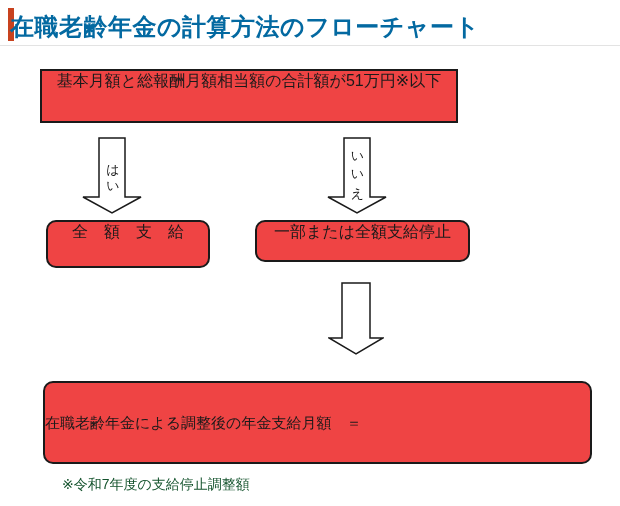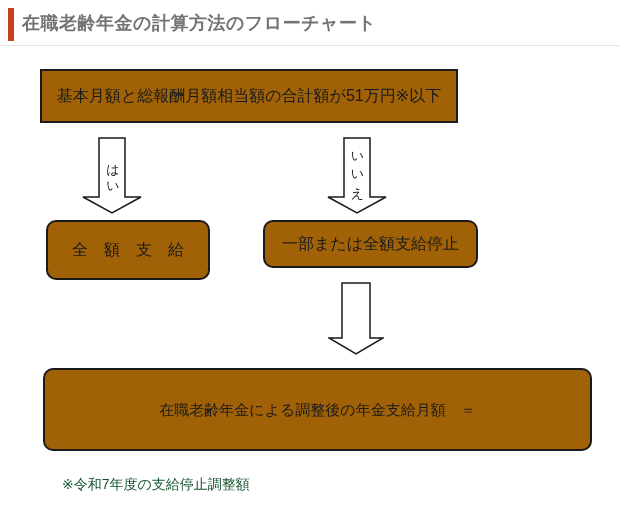--- a/index.html
+++ b/index.html
@@ -12,45 +12,45 @@
     overflow: hidden;
   }
   .abs { position: absolute; }
 
   
   .accent-bar {
     left: 8px; top: 8px; width: 6px; height: 33px;
     background: #c8421e;
   }
   .page-title {
-    left: 22px; top: 11px;
-    font-size: 18px; font-weight: bold; color: #737373;
+    left: 10px; top: 11px;
+    font-size: 24px; font-weight: bold; color: #0369a1;
     letter-spacing: 0.5px; white-space: nowrap;
   }
   .divider {
     left: 0; top: 45px; width: 620px; height: 1px;
     background: #e3e3e3;
   }
 
   
   .box {
     border: 2px solid #1a1a1a;
-    background: #a16207;
-    display: flex; align-items: center; justify-content: center;
+    background: #ef4444;
+    display: flex; align-items: flex-start; justify-content: center;
     text-align: center;
     font-size: 16px; color: #1a1a1a;
     white-space: nowrap;
   }
   .condition-box { left: 40px; top: 69px; width: 418px; height: 54px; }
   .rounded { border-radius: 10px; }
-  .yes-box { left: 46px; top: 220px; width: 164px; height: 60px; }
-  .no-box  { left: 263px; top: 220px; width: 215px; height: 48px; }
+  .yes-box { left: 46px; top: 220px; width: 164px; height: 48px; }
+  .no-box  { left: 255px; top: 220px; width: 215px; height: 42px; }
   .formula-box {
-    left: 43px; top: 368px; width: 549px; height: 83px;
-    flex-direction: row; justify-content: center;
+    left: 43px; top: 381px; width: 549px; height: 83px;
+    flex-direction: column; justify-content: center;
     font-size: 15px; line-height: 23px;
   }
 
   
   .arrow-svg { display: block; }
   .arrow-yes-wrap { left: 82px; top: 137px; width: 60px; height: 77px; }
   .arrow-no-wrap  { left: 327px; top: 137px; width: 60px; height: 77px; }
   .arrow-result-wrap { left: 328px; top: 282px; width: 56px; height: 73px; }
   .branch-label {
     writing-mode: vertical-rl;

